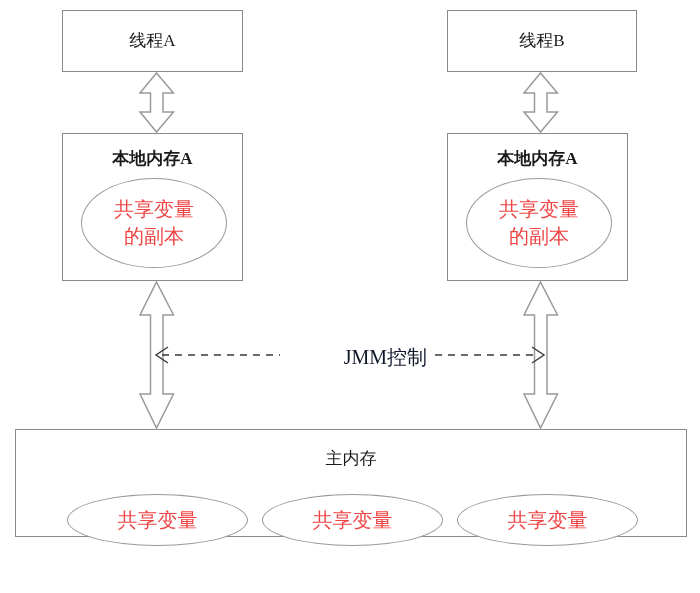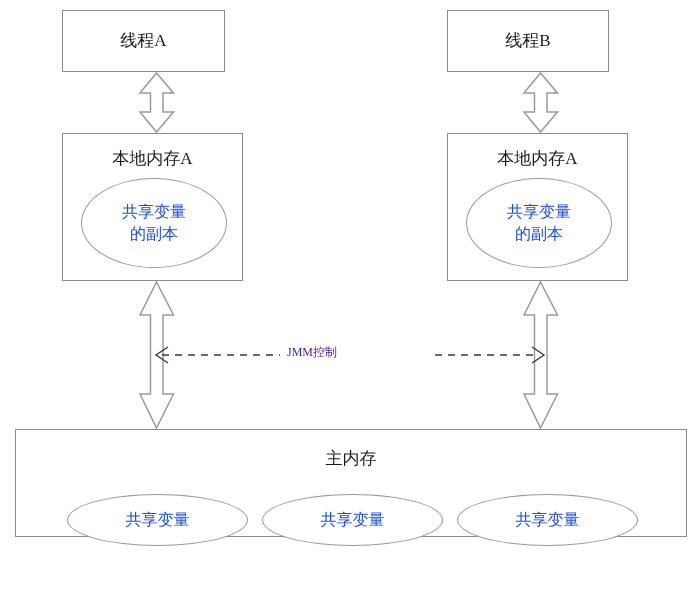--- a/index.html
+++ b/index.html
@@ -32,39 +32,40 @@
     font-size: 17px;
     line-height: 1.25;
     white-space: nowrap;
   }
   .thread-box .box-title {
     top: 50%;
     transform: translateY(-50%);
   }
   .local-box .box-title {
     top: 14px;
+    font-weight: bold;
   }
   .main-box .box-title {
     top: 18px;
     font-size: 17px;
   }
   .ellipse {
     position: absolute;
     box-sizing: border-box;
     border: 1.4px solid #9a9a9a;
     border-radius: 50%;
     background: #ffffff;
     display: flex;
     align-items: center;
     justify-content: center;
     text-align: center;
   }
   .ellipse-label {
-    color: #1d4ed8;
-    font-size: 16px;
+    color: #ef4444;
+    font-size: 20px;
     line-height: 1.35;
     white-space: pre-line;
   }
   .arrow-svg {
     position: absolute;
     overflow: visible;
   }
   .hollow-arrow-shape {
     fill: #ffffff;
     stroke: #9a9a9a;
@@ -78,38 +79,38 @@
     fill: none;
   }
   .dash-head {
     stroke: #3a3a3a;
     stroke-width: 1.4;
     fill: none;
     stroke-linecap: butt;
   }
   .jmm-label {
     position: absolute;
-    text-align: left;
-    color: #4c1d95;
-    font-size: 12px;
+    text-align: right;
+    color: #0f172a;
+    font-size: 20px;
     white-space: nowrap;
     background: #ffffff;
     padding: 0 7px;
   }
 </style>
 </head>
 <body>
 
 <div id="diagram">
 
-  <div class="node-box thread-box" style="left:62px; top:10px; width:163px; height:62px;">
+  <div class="node-box thread-box" style="left:62px; top:10px; width:181px; height:62px;">
     <div class="box-title">线程A</div>
   </div>
 
-  <div class="node-box thread-box" style="left:447px; top:10px; width:162px; height:62px;">
+  <div class="node-box thread-box" style="left:447px; top:10px; width:190px; height:62px;">
     <div class="box-title">线程B</div>
   </div>
 
   <svg class="arrow-svg" style="left:138px; top:72px;" width="37" height="61" viewBox="0 0 37 61">
     <polygon class="hollow-arrow-shape" points="18.5,1 35.5,21 25,21 25,40 35.5,40 18.5,60 2,40 12.5,40 12.5,21 2,21"></polygon>
   </svg>
 
   <svg class="arrow-svg" style="left:522px; top:72px;" width="37" height="61" viewBox="0 0 37 61">
     <polygon class="hollow-arrow-shape" points="18.5,1 35.5,21 25,21 25,40 35.5,40 18.5,60 2,40 12.5,40 12.5,21 2,21"></polygon>
   </svg>

